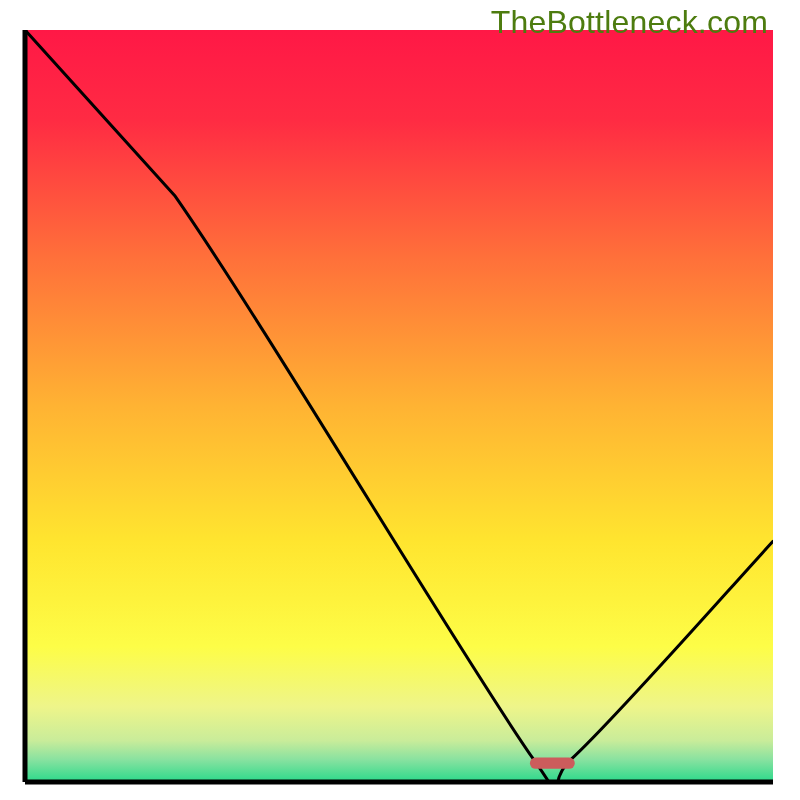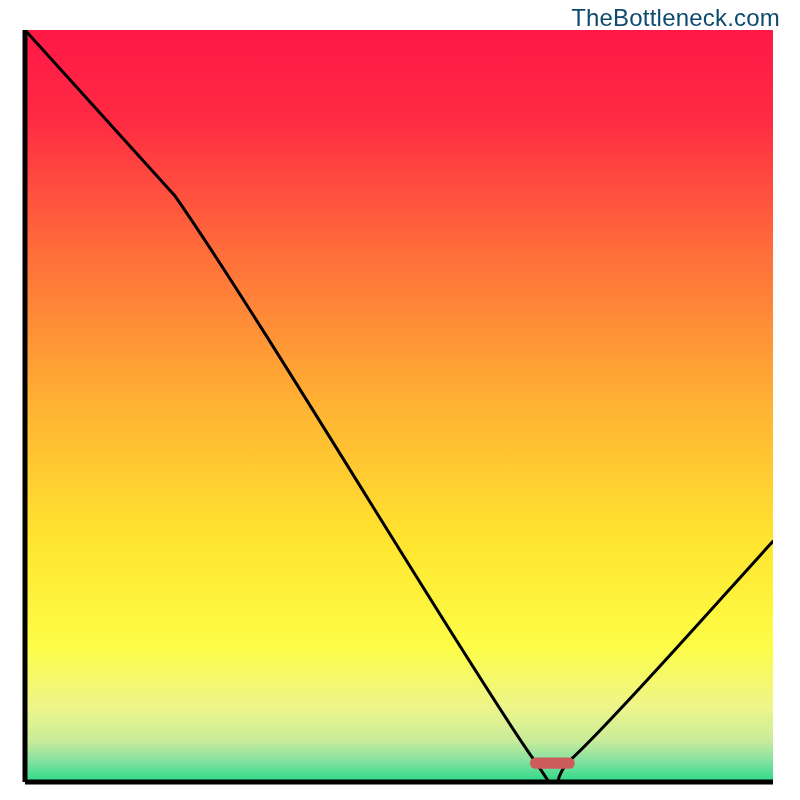--- a/index.html
+++ b/index.html
@@ -7,23 +7,23 @@
     padding: 0;
     width: 800px;
     height: 800px;
     position: relative;
     font-family: Arial, Helvetica, sans-serif;
     background: #fff;
   }
   .watermark {
     position: absolute;
     top: 4px;
-    right: 20px;
-    color: #0c4a6e;
-    font-size: 24px;
+    right: 32px;
+    color: #4d7c0f;
+    font-size: 32px;
     font-weight: 500;
     letter-spacing: 0.2px;
     z-index: 10;
   }
   svg {
     display: block;
   }
 </style>
 </head>
 <body>

